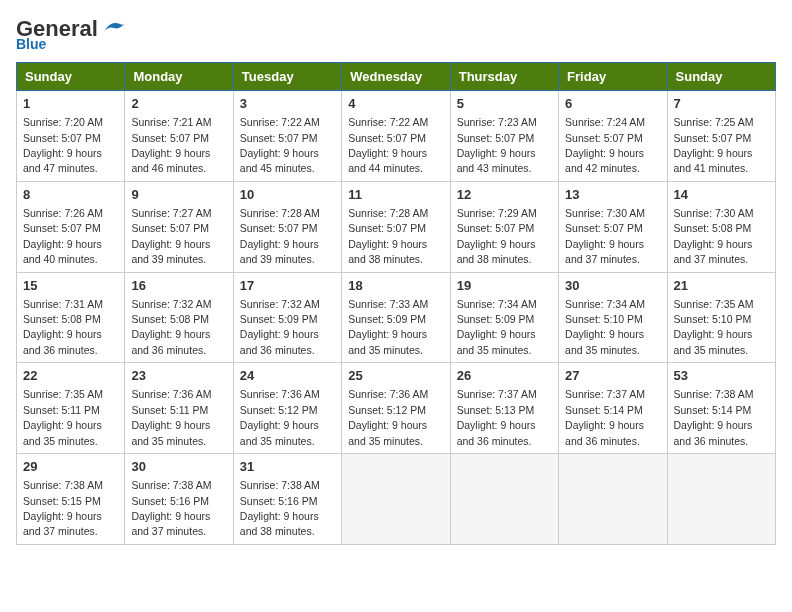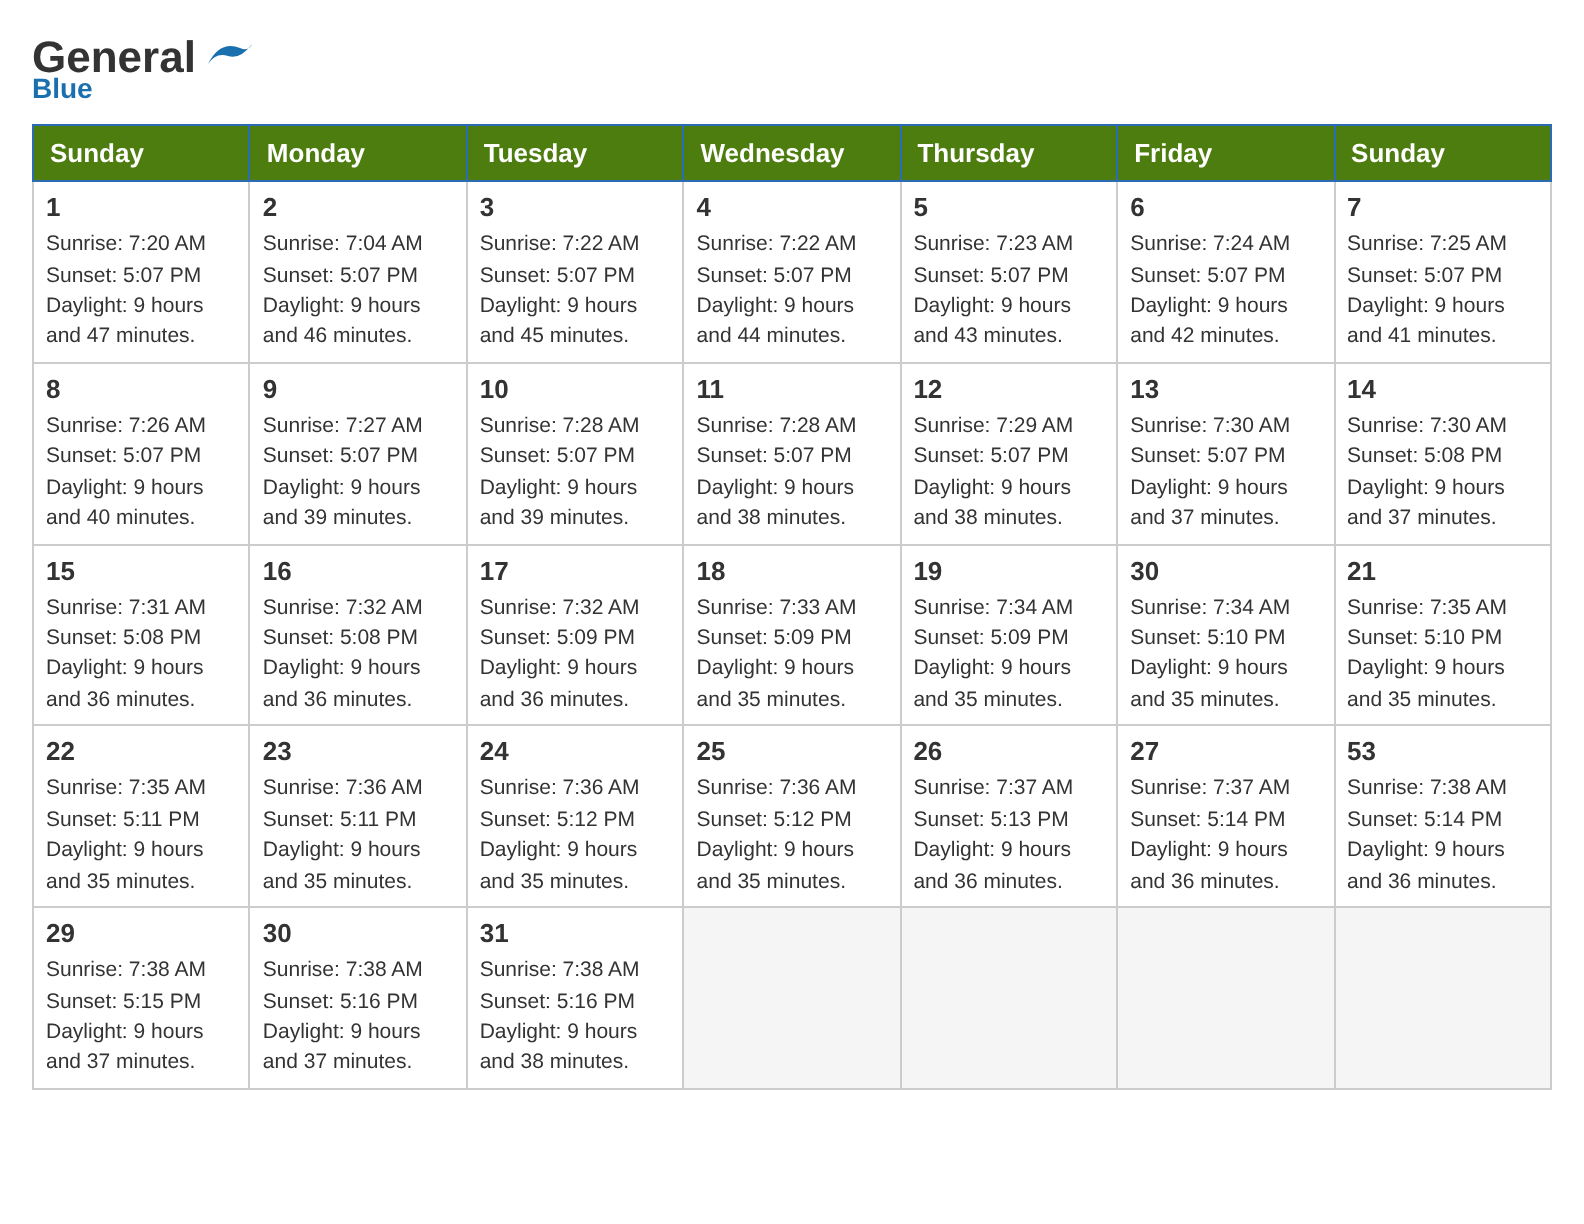--- a/index.html
+++ b/index.html
@@ -106,21 +106,21 @@
   <tbody id="calendar-body">
       <tr>
         <td>
           <span class="day-number">1</span>
           <span class="day-info">Sunrise: 7:20 AM</span><br>
           <span class="day-info">Sunset: 5:07 PM</span><br>
           <span class="day-info">Daylight: 9 hours and 47 minutes.</span>
         </td>
         <td>
           <span class="day-number">2</span>
-          <span class="day-info">Sunrise: 7:04 AM</span><br>
+          <span class="day-info">Sunrise: 7:21 AM</span><br>
           <span class="day-info">Sunset: 5:07 PM</span><br>
           <span class="day-info">Daylight: 9 hours and 46 minutes.</span>
         </td>
         <td>
           <span class="day-number">3</span>
           <span class="day-info">Sunrise: 7:22 AM</span><br>
           <span class="day-info">Sunset: 5:07 PM</span><br>
           <span class="day-info">Daylight: 9 hours and 45 minutes.</span>
         </td>
         <td>

